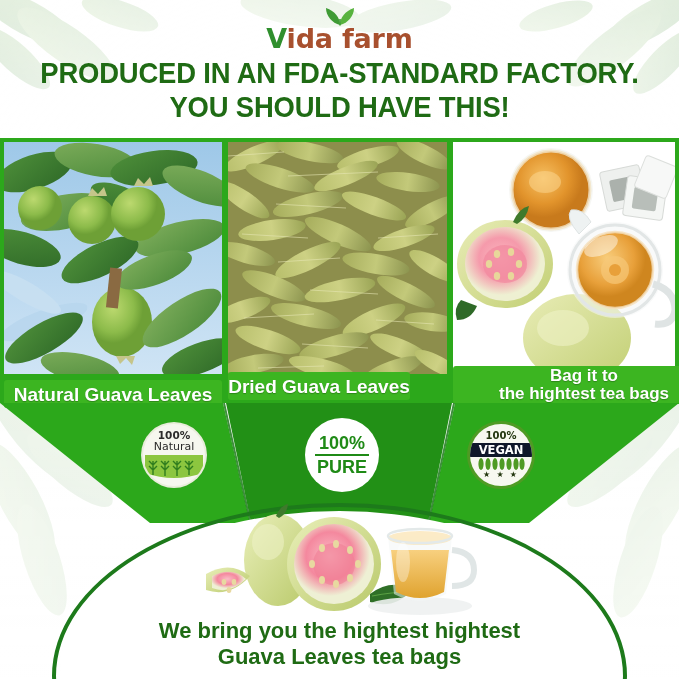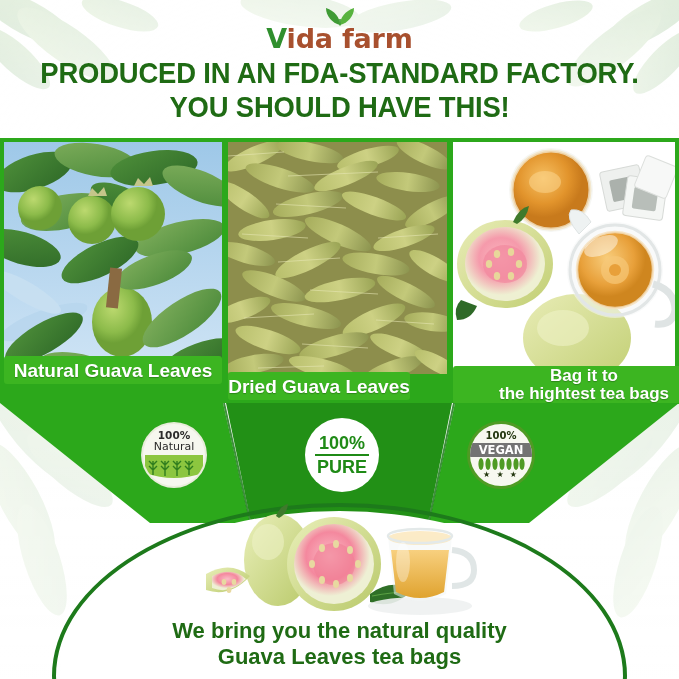--- a/index.html
+++ b/index.html
@@ -37,21 +37,21 @@
   .panel{position:absolute;top:4px;height:232px;overflow:hidden;background:#8fb98f;}
   .p1{left:4px;width:218px;}
   .p2{left:228px;width:219px;}
   .p3{left:453px;width:222px;}
 
   .cap{position:absolute;height:28px;background:#3cb521;border-radius:3px;
        display:flex;align-items:center;justify-content:center;text-align:center;
        color:#ffffff;font-weight:bold;line-height:1.0;
        font-family:"Liberation Sans Narrow","Liberation Sans",sans-serif;
        text-shadow:0 1px 1px rgba(0,0,0,0.25);}
-  .cap1{left:4px;top:356px;width:218px;font-size:19px;}
+  .cap1{left:4px;top:380px;width:218px;font-size:19px;}
   .cap2{left:228px;top:372px;width:182px;font-size:19px;}
   .cap3{left:453px;top:366px;width:262px;height:38px;font-size:17px;line-height:1.08;}
 
   
   .funnel-wrap{position:absolute;left:0;top:403px;width:679px;height:170px;}
 
   .badge{position:absolute;width:62px;height:62px;}
 
   
   .b-natural{left:143px;top:424px;}
@@ -71,21 +71,21 @@
   .pure-rule{width:54px;height:2.5px;background:#1f8a16;margin:2px 0 2px;}
   .pure-t2{font-size:18px;font-weight:bold;color:#1f8a16;line-height:1;
       font-family:"Liberation Sans Narrow","Liberation Sans",sans-serif;}
 
   
   .b-vegan{left:470px;top:424px;}
   .veg-inner{width:62px;height:62px;border-radius:50%;background:#f7f8f0;
       box-shadow:0 0 0 3px #4f9b24;display:flex;flex-direction:column;align-items:center;
       justify-content:flex-start;padding-top:7px;box-sizing:border-box;overflow:hidden;}
   .veg-t1{font-size:10px;font-weight:bold;color:#23360f;line-height:1;font-family:"DejaVu Sans",sans-serif;}
-  .veg-band{margin-top:2px;width:100%;background:#737373;color:#ffffff;font-size:11.5px;
+  .veg-band{margin-top:2px;width:100%;background:#0f172a;color:#ffffff;font-size:11.5px;
       font-weight:bold;line-height:1.25;text-align:center;font-family:"DejaVu Sans",sans-serif;}
   .veg-stars{font-size:8px;color:#23360f;letter-spacing:2px;line-height:1;margin-top:1px;}
 
   
   .oval{position:absolute;left:60px;top:511px;width:559px;height:330px;
         background:#ffffff;border-radius:50%;}
   .arc{position:absolute;left:52px;top:503px;width:575px;height:346px;
        border-radius:50%;border:4px solid #1d7a1b;box-sizing:border-box;}
 
   .hero{position:absolute;left:200px;top:498px;width:290px;height:118px;}
@@ -482,17 +482,17 @@
         <path d="M191 52 L196 94 q24 12 48 0 L249 52 Z" fill="url(#hg-tea)"></path>
         <ellipse cx="220" cy="40" rx="32" ry="7" fill="#fbe7bd" opacity="0.85"></ellipse>
         <ellipse cx="220" cy="38" rx="32" ry="7" fill="none" stroke="#e3e9e9" stroke-width="2.5"></ellipse>
         <path d="M252 52 q22 2 22 20 q0 16 -22 16" fill="none" stroke="#e0e6e6" stroke-width="6"></path>
         <ellipse cx="203" cy="64" rx="7" ry="20" fill="#ffffff" opacity="0.35"></ellipse>
       </g>
     </svg>
   </div>
 
   <div class="tagline">
-    <span>We bring you the natural quality</span>
+    <span>We bring you the hightest hightest</span>
     <span>Guava Leaves tea bags</span>
   </div>
 
 </div>
 
 </body></html>

